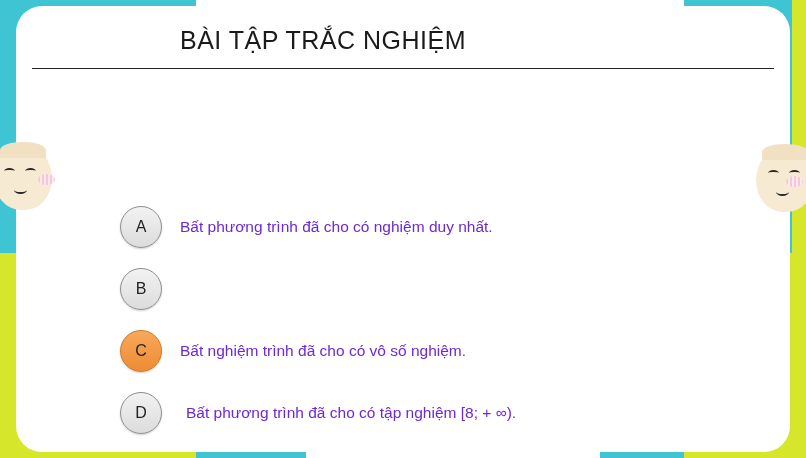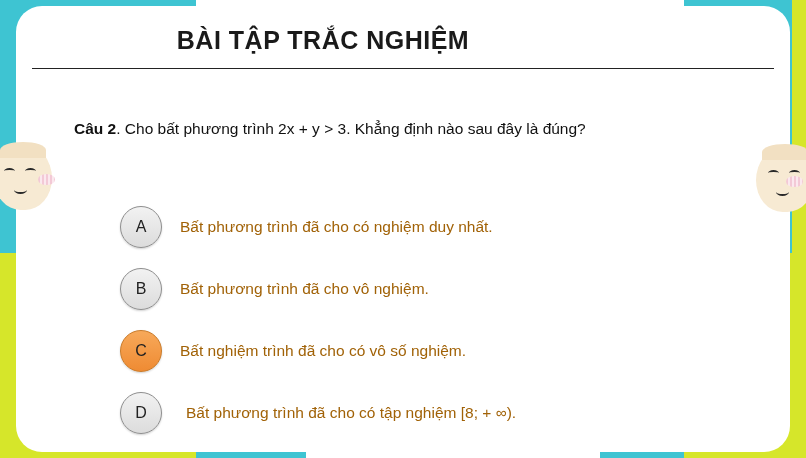--- a/index.html
+++ b/index.html
@@ -85,21 +85,21 @@
     background: #ffffff;
     border-radius: 26px;
     box-shadow: 0 0 0 0 rgba(0,0,0,0);
   }
   .title {
     position: absolute;
     left: 0; top: 20px;
     width: 614px;
     text-align: center;
     font-size: 25px;
-    font-weight: bold;
+    font-weight: normal;
     letter-spacing: 0.5px;
     color: #1a1a1a;
   }
   .title-rule {
     position: absolute;
     left: 16px; top: 62px;
     width: 742px;
     height: 1px;
     background: #222;
   }
@@ -140,21 +140,21 @@
     background: linear-gradient(#f2f2f2, #dcdcdc);
   }
   .bubble.orange {
     background: linear-gradient(#f7a95a, #ef8b33);
     border-color: #c97a28;
     color: #222;
   }
   .answer-text {
     margin-left: 18px;
     font-size: 15.5px;
-    color: #a16207;
+    color: #6d28d9;
   }
   .answer-row.d .answer-text { margin-left: 24px; }
 
   
   .face {
     position: absolute;
     width: 58px; height: 66px;
     background: #f7ead3;
     border-radius: 50% 50% 46% 46% / 52% 52% 48% 48%;
   }
@@ -252,34 +252,30 @@
       <div class="speckle" style="left: 20px; top: 128px;"></div>
       <div class="speckle" style="left: 160px; top: 36px;"></div>
       <div class="speckle" style="left: 166px; top: 70px;"></div>
       <div class="speckle" style="left: 170px; top: 104px;"></div>
     </div>
 
   <div class="card">
     <div class="title">BÀI TẬP TRẮC NGHIỆM</div>
     <div class="title-rule"></div>
 
-    <div class="question">
-      <b>Câu 2</b><span>. Cho bất phương trình 2x + y &gt; 3. Khẳng định nào sau đây là đúng?</span>
-    </div>
 
     <div class="answers">
 
       <div class="answer-row">
         <div class="bubble grey">A</div>
         <div class="answer-text">Bất phương trình đã cho có nghiệm duy nhất.</div>
       </div>
 
       <div class="answer-row">
         <div class="bubble grey">B</div>
-        <div class="answer-text">Bất phương trình đã cho vô nghiệm.</div>
       </div>
 
       <div class="answer-row">
         <div class="bubble orange">C</div>
         <div class="answer-text">Bất nghiệm trình đã cho có vô số nghiệm.</div>
       </div>
 
       <div class="answer-row d">
         <div class="bubble grey">D</div>
         <div class="answer-text">Bất phương trình đã cho có tập nghiệm [8; + ∞).</div>

